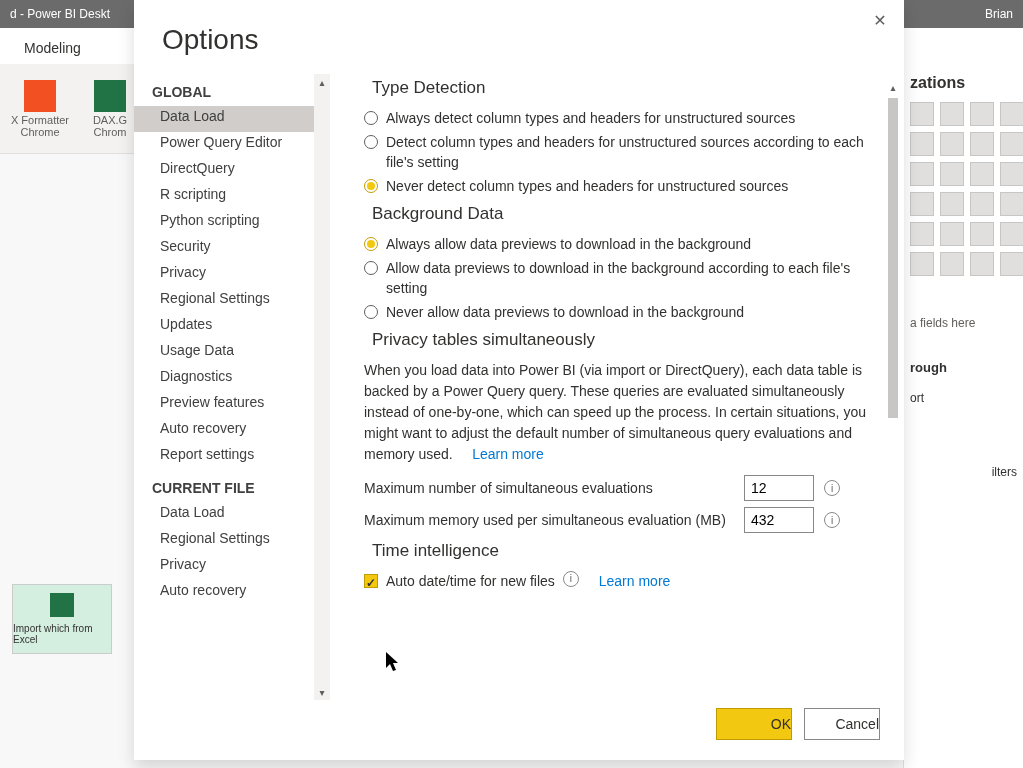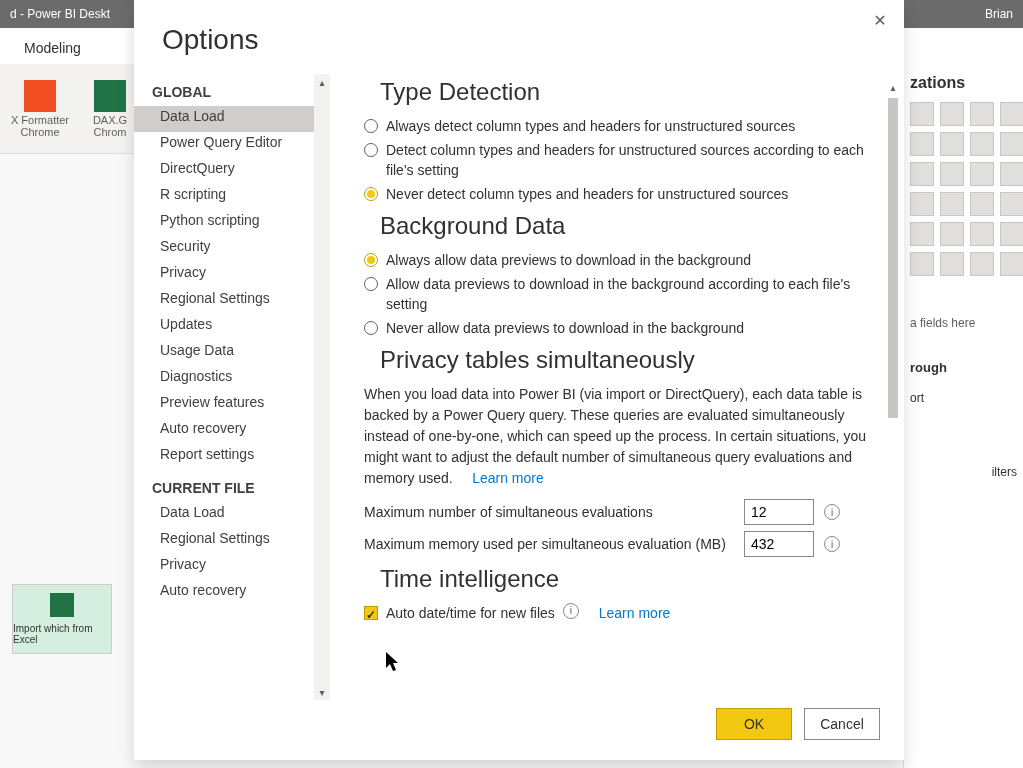--- a/index.html
+++ b/index.html
@@ -145,24 +145,24 @@
   }
   .content-scroll .track{
     position:absolute; top:18px; bottom:18px; left:2px; width:10px;
   }
   .content-scroll .thumb{
     position:absolute; top:0; width:10px; height:320px; background:#c8c6c4;
   }
   .content-scroll .arrow.up{position:absolute;top:0;left:0;}
 
   .section-h {
-    font-size: 24px;
+    font-size: 17px;
     font-weight: 400;
     color:#323130;
-    margin: 8px 0 10px 16px;
+    margin: 8px 0 10px 8px;
   }
   .section-h.first{ margin-top:4px;}
   .radio-row, .check-row {
     display:flex; align-items:flex-start;
     gap:8px; margin:4px 0; line-height:20px;
     font-size:14px; color:#323130;
   }
   .radio {
     width:14px; height:14px; border:1px solid #605e5c; border-radius:50%;
     flex-shrink:0; margin-top:3px; position:relative;
@@ -199,21 +199,21 @@
     display:inline-flex;align-items:center;justify-content:center;
     font-size:10px;color:#605e5c;
   }
   .dialog-footer{
     height:60px; display:flex; justify-content:flex-end; align-items:center;
     gap:12px; padding:0 24px 12px 0;
   }
   .btn{
     min-width:76px; height:32px; border:1px solid #8a8886;
     background:#fff; font-size:14px; cursor:pointer;
-    display:flex;align-items:center;justify-content:center;
+    display:flex;align-items:center;justify-content:flex-end;
   }
   .btn.primary{ background:#f2c811; border-color:#c19c00; }
 
   .cursor-arrow{
     position:absolute; left:386px; top:652px; width:16px;height:20px;
     pointer-events:none;
   }
   .cursor-arrow svg{width:16px;height:20px;}
 
 </style>

